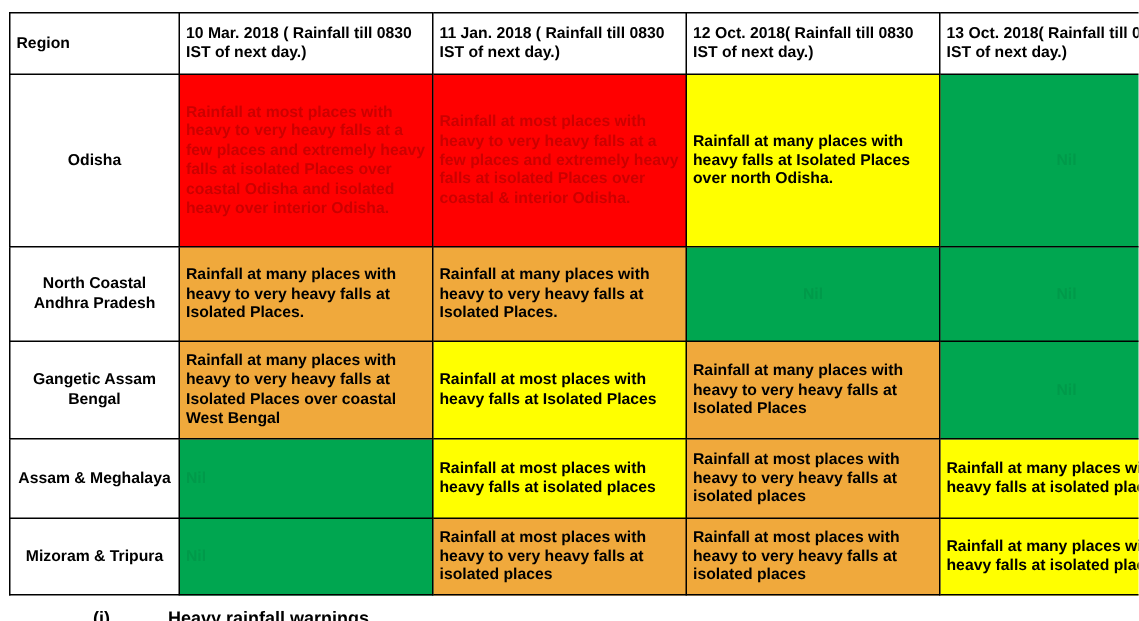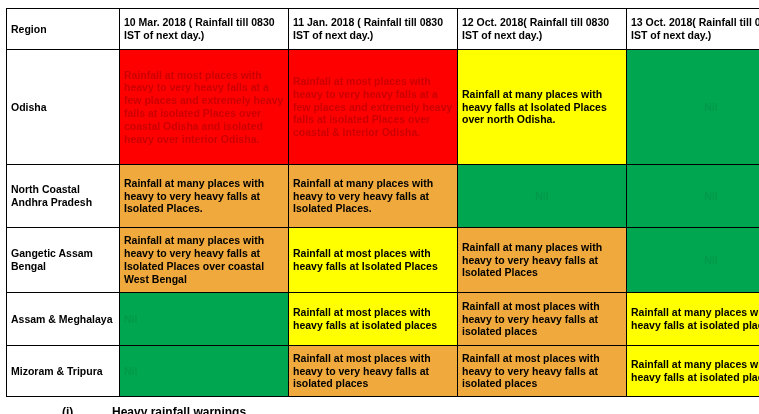--- a/index.html
+++ b/index.html
@@ -47,20 +47,21 @@
     padding: 5px 5px;
     font-size: 10.5px;
     height: 34px;
     background: #ffffff;
   }
   th.col-region {
     text-align: left;
     border-radius: 17px;
   }
   td.region {
+    text-align: center;
     background: #ffffff;
     font-size: 10.5px;
     font-weight: bold;
   }
   td.cell {
     text-align: left;
     vertical-align: top;
   }
   td.cell.center {
     text-align: center;

